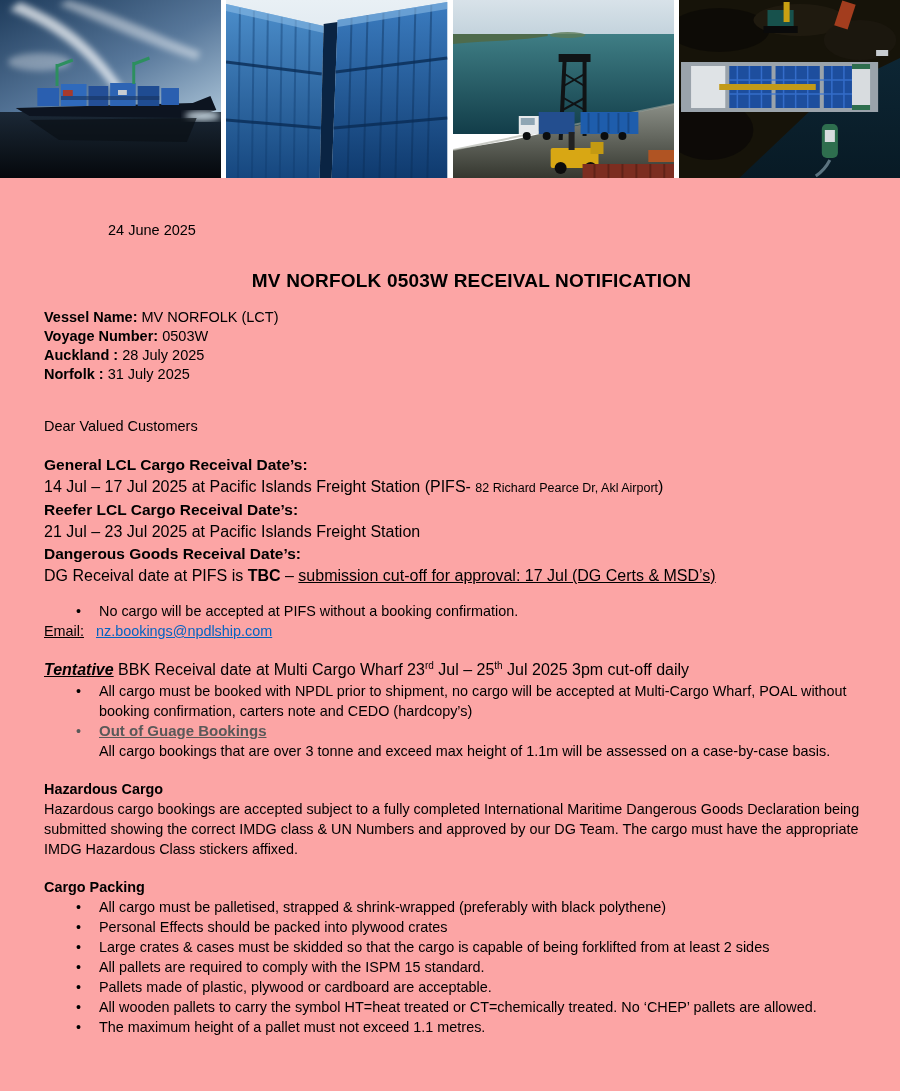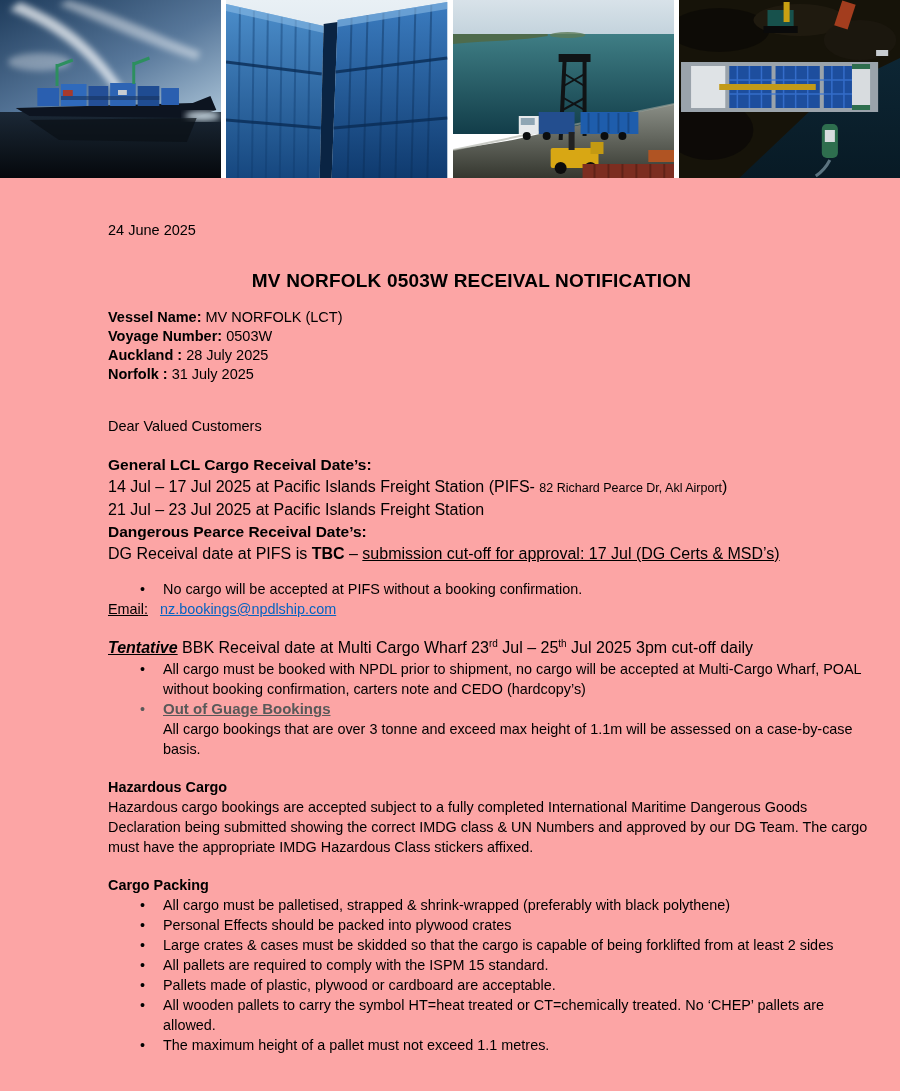--- a/index.html
+++ b/index.html
@@ -8,21 +8,21 @@
   
   .banner{display:flex;gap:5px;height:178px;background:#fff;}
   .tile{flex:1 1 0;height:178px;display:block;}
   
   .header-row{display:flex;justify-content:space-between;align-items:flex-start;
               padding:14px 24px 0 108px;height:76px;}
   .date{margin-top:30px;font-size:14.5px;}
   .logo-svg{width:152px;height:74px;display:block;}
   .title{font-size:19px;font-weight:bold;text-align:center;margin-top:2px;letter-spacing:0.2px;padding-left:43px;}
   
-  .content{padding:0 30px 0 108px;}
+  .content{padding:0 30px 0 44px;}
   .vessel{margin-top:16px;font-size:14.5px;line-height:19px;}
   .salutation{margin-top:33px;font-size:14.5px;line-height:19px;}
   .section{margin-top:18px;}
   .h16{font-size:15.5px;font-weight:bold;line-height:22px;}
   .l16{font-size:16px;line-height:22px;}
   .small{font-size:12.5px;}
   .u{text-decoration:underline;}
   .bullet{display:flex;font-size:14.4px;line-height:20px;padding-left:32px;}
   .dot{width:23px;flex:0 0 23px;}
   .txt{flex:1;}
@@ -263,22 +263,23 @@
       <div><b>Voyage Number:</b><span> 0503W</span></div>
       <div><b>Auckland :</b><span> 28 July 2025</span></div>
       <div><b>Norfolk :</b><span> 31 July 2025</span></div>
     </div>
 
     <div class="salutation">Dear Valued Customers</div>
 
     <div class="section">
       <div class="h16">General LCL Cargo Receival Date’s:</div>
       <div class="l16"><span>14 Jul – 17 Jul 2025 at Pacific Islands Freight Station (PIFS- </span><span class="small">82 Richard Pearce Dr, Akl Airport</span><span>)</span></div>
+      <div class="h16">Reefer LCL Cargo Receival Date’s:</div>
       <div class="l16">21 Jul – 23 Jul 2025 at Pacific Islands Freight Station</div>
-      <div class="h16">Dangerous Pearce Receival Date’s:</div>
+      <div class="h16">Dangerous Goods Receival Date’s:</div>
       <div class="l16"><span>DG Receival date at PIFS is </span><b>TBC</b><span> – </span><span class="u">submission cut-off for approval: 17 Jul (DG Certs &amp; MSD’s)</span></div>
       <div class="bullet mt14">
           <span class="dot">•</span>
           <span class="txt">No cargo will be accepted at PIFS without a booking confirmation.</span>
         </div>
       <div class="email-line"><span class="u email-label">Email:</span><a class="link" href="#">nz.bookings@npdlship.com</a></div>
     </div>
 
     <div class="section">
       <div class="l16"><span class="tentative">Tentative</span><span> BBK Receival date at Multi Cargo Wharf 23</span><sup>rd</sup><span> Jul – 25</span><sup>th</sup><span> Jul 2025 3pm cut-off daily</span></div>

